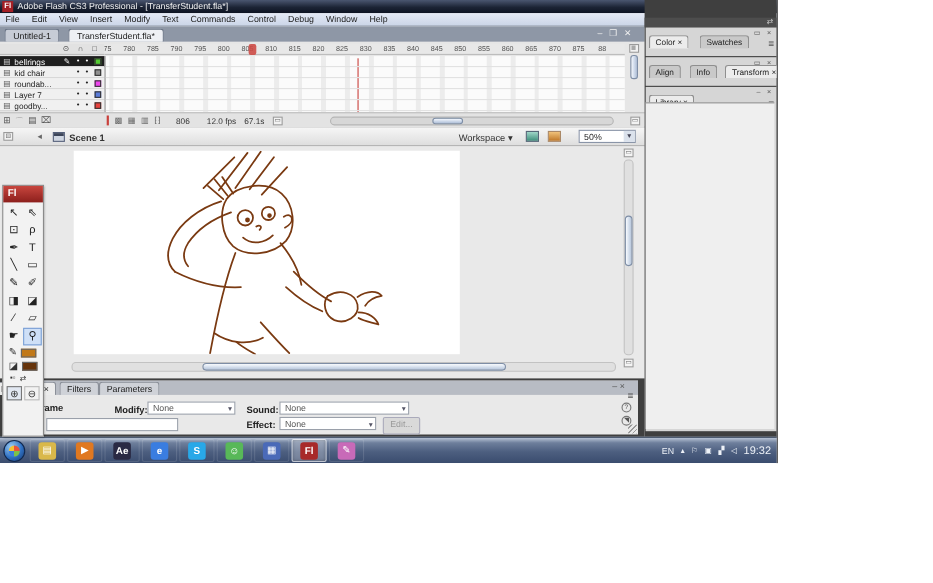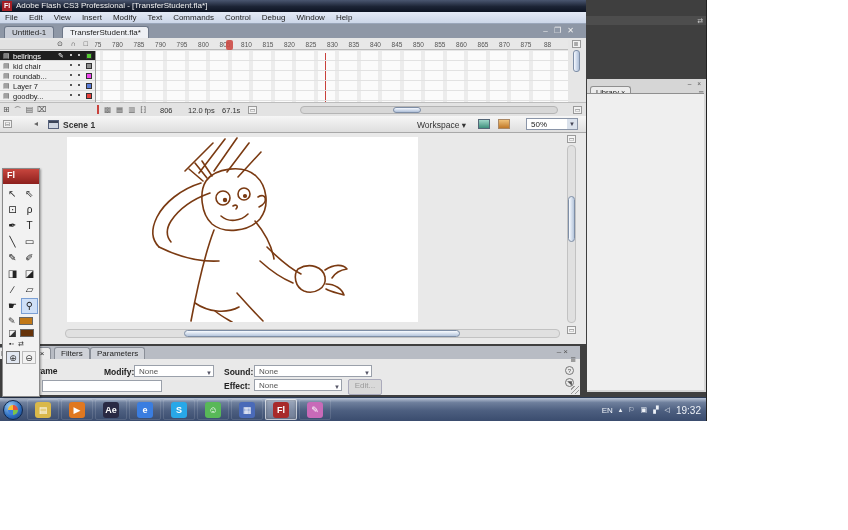--- a/index.html
+++ b/index.html
@@ -412,20 +412,37 @@
         <div class="help-circ" style="right:6px;top:20px;">?</div>
         <div class="help-circ" style="right:6px;top:32px;">◥</div>
         <div class="grip"></div>
       </div>
     </div>
 
     <div class="dock">
       <div class="dock-strip">
         <span>⇄</span>
       </div>
+      <div class="pgroup" style="top:25px;height:26px;">
+        <div class="pg-ctrl">▭ ×</div>
+        <div class="pg-menu">≣</div>
+        <div class="pg-tabs" id="pg0">
+            <div class="pg-tab active" style="left: 3px;">Color ×</div>
+            <div class="pg-tab" style="left: 49.2px;">Swatches</div>
+          </div>
+      </div>
+      <div class="pgroup" style="top:52px;height:26px;">
+        <div class="pg-ctrl">▭ ×</div>
+        <div class="pg-menu">≣</div>
+        <div class="pg-tabs" id="pg1">
+            <div class="pg-tab" style="left: 3px;">Align</div>
+            <div class="pg-tab" style="left: 40px;">Info</div>
+            <div class="pg-tab active" style="left: 72.4px;">Transform ×</div>
+          </div>
+      </div>
       <div class="pgroup" style="top:79px;height:313px;">
         <div class="pg-ctrl">‒ ×</div>
         <div class="pg-menu">≣</div>
         <div class="pg-tabs" id="pg2">
             <div class="pg-tab active" style="left: 3px;">Library ×</div>
           </div>
         <div class="lib-body" style="top:14px;height:297px;left:0;width:117px;"></div>
       </div>
     </div>
 

